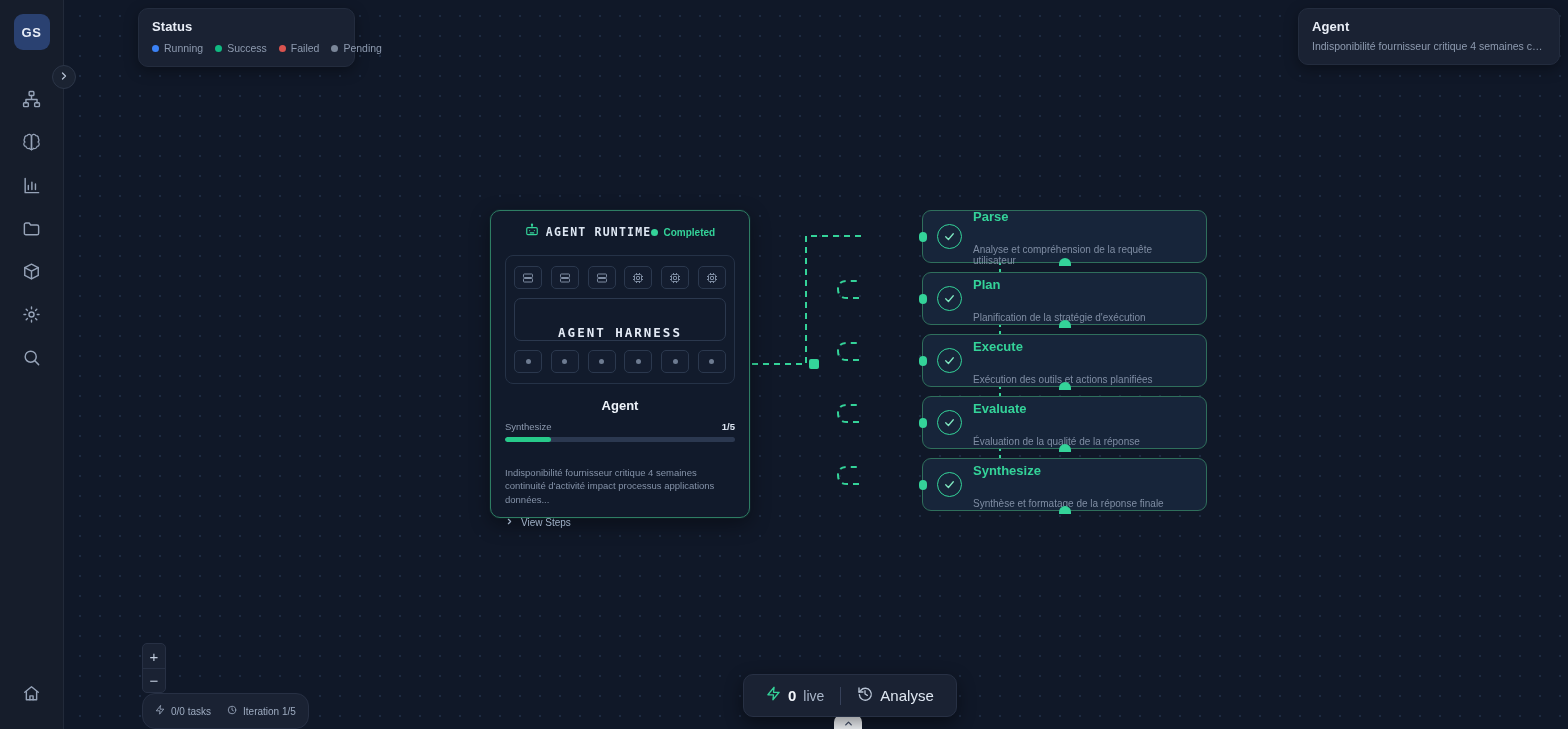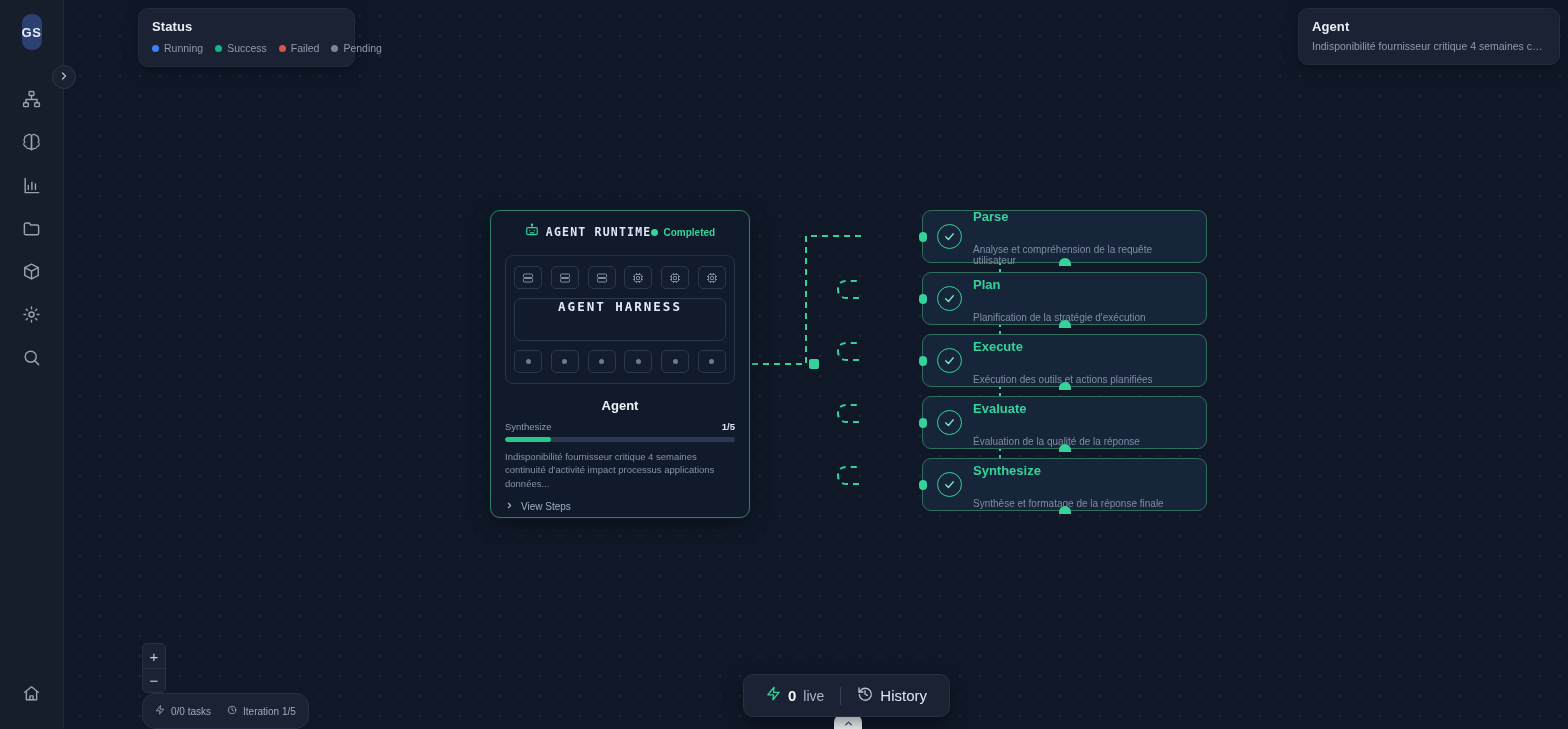--- a/index.html
+++ b/index.html
@@ -22,21 +22,21 @@
 
   
   #rail {
     position: absolute; left: 0; top: 0; width: 64px; height: 729px;
     background: #161d2b;
     border-right: 1px solid #222a3a;
     display: flex; flex-direction: column; align-items: center;
     z-index: 40;
   }
   .logo {
-    width: 20px; height: 36px; border-radius: 9px;
+    width: 36px; height: 36px; border-radius: 9px;
     background: #2a4171; color: #e8edf7;
     font-size: 13px; font-weight: bold; letter-spacing: .5px;
     display: flex; align-items: center; justify-content: center;
     margin-top: 14px;
   }
   .rail-items { margin-top: 28px; display: flex; flex-direction: column; gap: 0; }
   .rail-btn {
     width: 64px; height: 43px;
     display: flex; align-items: center; justify-content: center;
     color: #96a3b8; cursor: pointer;
@@ -100,21 +100,21 @@
     background: #121b2c; padding: 10px 8px;
   }
   .chip-row { display: flex; justify-content: space-between; gap: 5px; }
   .chip {
     width: 28px; height: 23px; border: 1px solid #2b384e; border-radius: 5px;
     background: #141d2f; display: flex; align-items: center; justify-content: center;
     color: #7f8da3;
   }
   .harness-bar {
     margin: 9px 0; height: 43px; border: 1px solid #2b384e; border-radius: 7px;
-    background: #16203300; display: flex; align-items: flex-start; justify-content: center;
+    background: #16203300; display: flex; align-items: flex-end; justify-content: center;
     color: #e4ebf6; font-family: "DejaVu Sans Mono", monospace;
     font-size: 12.5px; font-weight: bold; letter-spacing: 2px;
   }
   .pindot { width: 5px; height: 5px; border-radius: 50%; background: #6d7b91; }
 
   .rt-name {
     text-align: center; color: #eef3fa; font-size: 13px; font-weight: bold;
     margin-top: 14px;
   }
   .iter-row {
@@ -122,21 +122,21 @@
     margin-top: 8px;
   }
   .iter-label { color: #8e9bb0; font-size: 9.5px; }
   .iter-count { color: #dde6f2; font-size: 9.5px; font-weight: bold; }
   .progress {
     margin-top: 5px; height: 5px; border-radius: 3px; background: #2b3850;
     overflow: hidden;
   }
   .progress > i { display: block; height: 100%; background: #27c98a; border-radius: 3px; }
   .rt-desc {
-    margin-top: 8px; color: #8593a9; font-size: 9.5px; line-height: 1.42;
+    margin-top: 24px; color: #8593a9; font-size: 9.5px; line-height: 1.42;
   }
   .view-steps {
     margin-top: 11px; display: flex; align-items: center; gap: 7px;
     color: #9fb0c6; font-size: 10px; cursor: pointer;
   }
 
   
   #rt-handle {
     position: absolute; left: 745px; top: 359px;
     width: 10px; height: 10px; border-radius: 2px;
@@ -442,21 +442,21 @@
       </div>
       <div class="tb-sep"></div>
       <div class="tb-group">
         <span>
           <svg width="16" height="16" viewBox="0 0 24 24" fill="none" stroke="#b9c5d6" stroke-width="2" stroke-linecap="round" stroke-linejoin="round">
             <path d="M3 3v6h6"></path>
               <path d="M3.5 13a9 9 0 1 0 2-6.3L3 9"></path>
               <polyline points="12 7 12 12 15.5 14"></polyline>
           </svg>
         </span>
-        <span class="tb-history">History</span>
+        <span class="tb-history">Analyse</span>
       </div>
     </div>
 
     <div id="expand-pill">
       <span>
         <svg width="11" height="11" viewBox="0 0 24 24" fill="none" stroke="currentColor" stroke-width="3" stroke-linecap="round" stroke-linejoin="round">
             <polyline points="6 15 12 9 18 15"></polyline>
           </svg>
       </span>
     </div>

